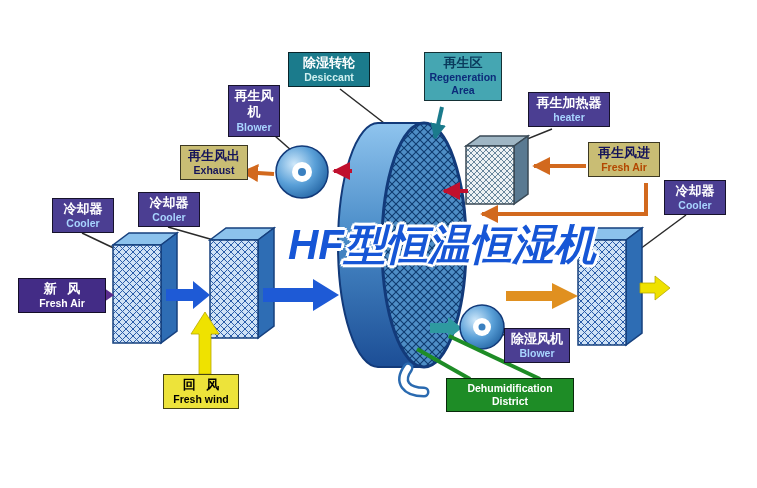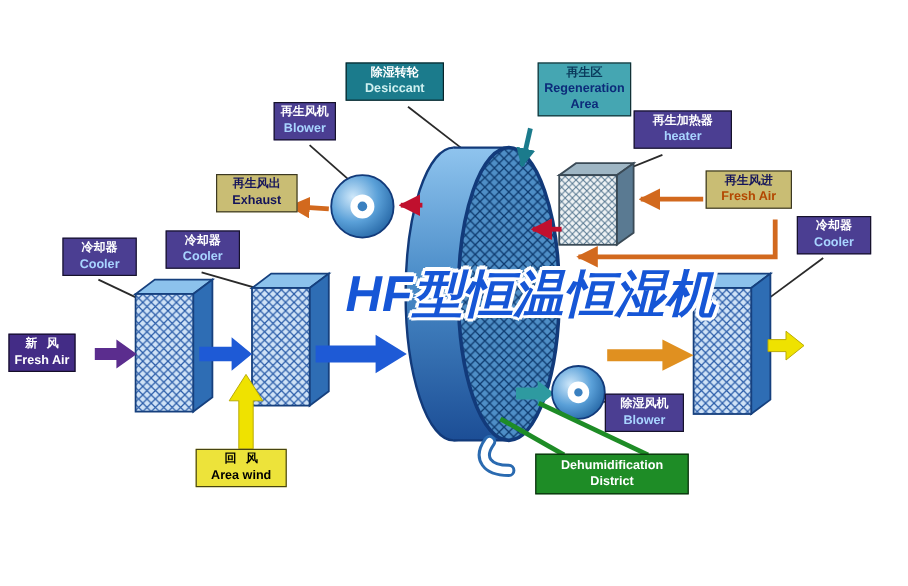--- a/index.html
+++ b/index.html
@@ -1,25 +1,25 @@
 <!DOCTYPE html>
 <html><head>
 <meta charset="utf-8">
 <style>
   html,body{margin:0;padding:0;background:#fff;}
   .stage{position:relative;width:757px;height:488px;background:#ffffff;overflow:hidden;
          font-family:"Liberation Sans", sans-serif;}
   svg.gfx{position:absolute;left:0;top:0;}
   .lbl{position:absolute;text-align:center;border:1px solid rgba(0,0,0,.7);
        padding:2px 1px;font-weight:bold;line-height:1.25;box-sizing:border-box;z-index:5;}
-  .lbl .zh{font-size:10px;}
+  .lbl .zh{font-size:13px;}
   .lbl .en{font-size:10.5px;}
   .tealdark{background:#1B7B8C;color:#fff;}
   .tealdark .en{color:#CFF0F0;}
-  .teallight{background:#45A6B2;color:#0A3A5C;margin-left:24px;}
+  .teallight{background:#45A6B2;color:#0A3A5C;}
   .teallight .en{color:#0C2B7A;word-break:break-all;}
   .purple{background:#4B3E92;color:#fff;}
   .purple .en{color:#A8D4FF;}
   .deeppurple{background:#432C86;color:#fff;}
   .deeppurple .en{color:#fff;}
   .tan{background:#C9BD74;color:#14145A;}
   .tan .en{color:#14145A;}
   .tan.orangetext .en{color:#B34700;}
   .yellow{background:#EDE33A;color:#000;}
   .yellow.navy{color:#123A8C;}
@@ -189,28 +189,28 @@
   <div class="lbl purple" style="left:138px;top:192px;width:62px">
     <div class="zh">冷却器</div>
     <div class="en">Cooler</div>
   </div>
 
   <div class="lbl purple" style="left:664px;top:180px;width:62px">
     <div class="zh">冷却器</div>
     <div class="en">Cooler</div>
   </div>
 
-  <div class="lbl deeppurple sp" style="left:7px;top:278px;width:56px">
+  <div class="lbl deeppurple sp" style="left:18px;top:278px;width:88px">
     <div class="zh">新风</div>
     <div class="en">Fresh Air</div>
   </div>
 
   <div class="lbl yellow sp" style="left:163px;top:374px;width:76px">
     <div class="zh">回风</div>
-    <div class="en">Area wind</div>
+    <div class="en">Fresh wind</div>
   </div>
 
 
   <div class="lbl purple" style="left:504px;top:328px;width:66px">
     <div class="zh">除湿风机</div>
     <div class="en">Blower</div>
   </div>
 
   <div class="lbl green sp" style="left:446px;top:378px;width:128px">
     <div class="en">Dehumidification District</div>

